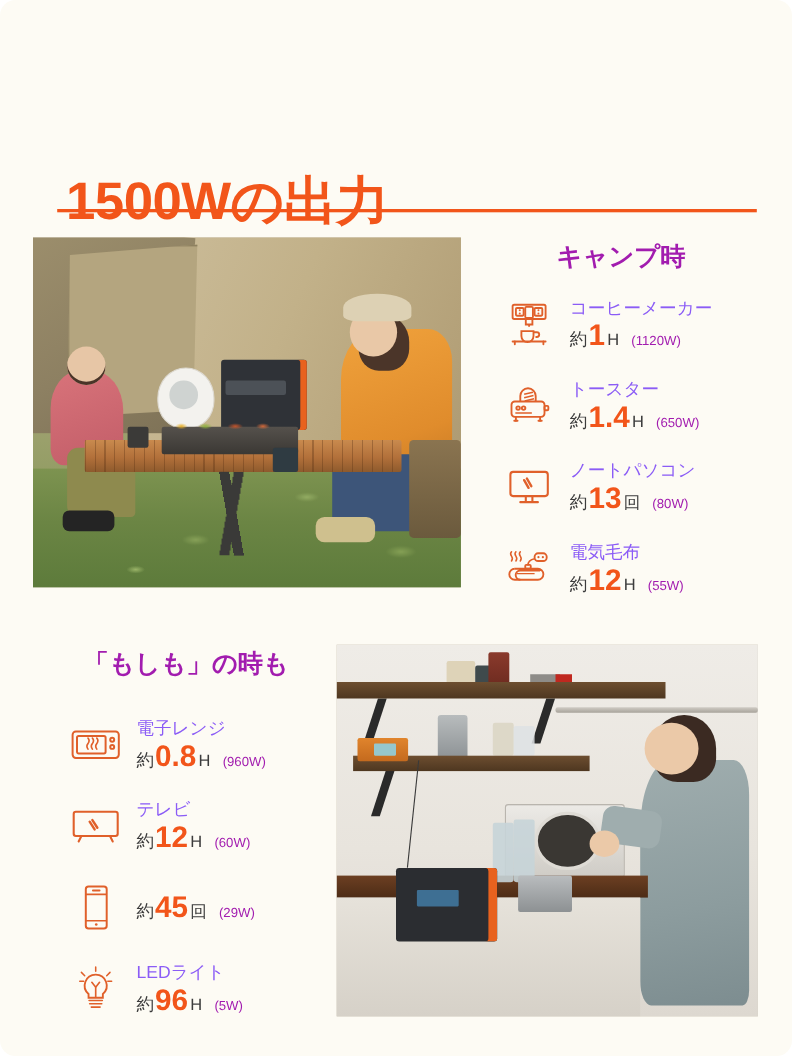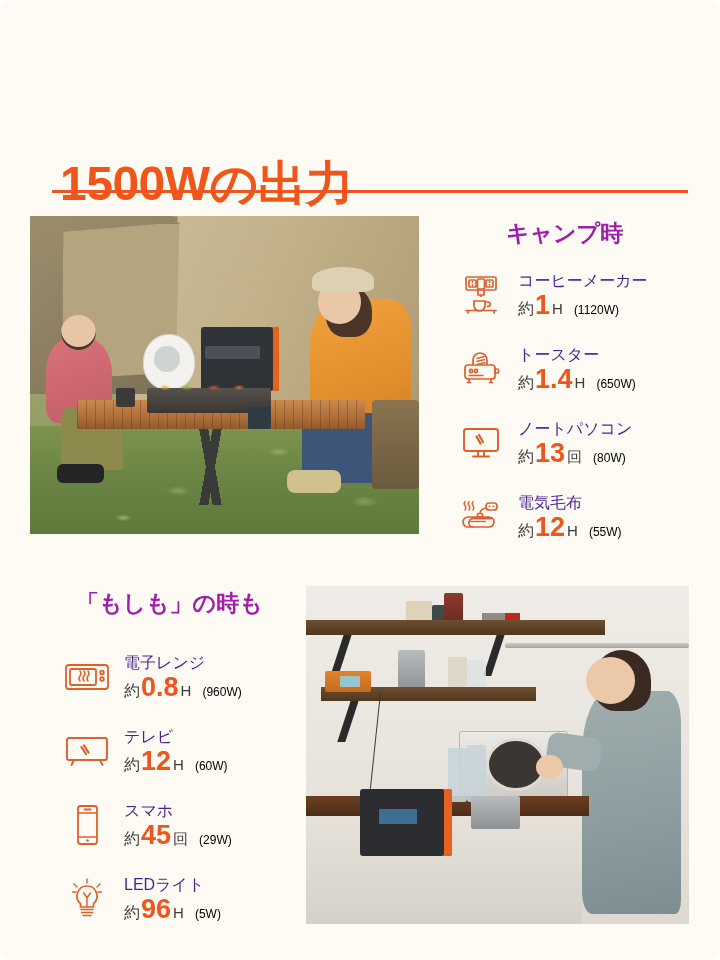--- a/index.html
+++ b/index.html
@@ -243,21 +243,21 @@
     width: 62px;
     min-width: 62px;
     display: flex;
     align-items: center;
     justify-content: center;
   }
   .row-icon svg { display: block; }
   .row-text { flex: 1; padding-left: 6px; }
   .row-name {
     font-size: 16px;
-    color: #4c1d95;
+    color: #8b5cf6;
     line-height: 1.25;
     white-space: nowrap;
   }
   .row-val {
     display: flex;
     align-items: baseline;
     white-space: nowrap;
     margin-top: 1px;
   }
   .v-approx {
@@ -271,21 +271,21 @@
     line-height: 1;
     margin: 0 1px;
   }
   .v-unit {
     font-size: 15px;
     color: #3c3c3c;
     margin-left: 1px;
   }
   .v-watt {
     font-size: 12px;
-    color: #000000;
+    color: #a21caf;
     margin-left: 11px;
   }
 </style>
 </head>
 <body>
 
 <div class="page">
 
   <div class="headline">
     <span class="hl-line">1500Wの出力</span>
@@ -477,21 +477,20 @@
     <div class="row">
       <div class="row-icon">
         <svg width="32" height="44" viewBox="0 0 32 44" fill="none" stroke="#E0602A" stroke-width="1.8">
           <rect x="7" y="3" width="19" height="38" rx="2.5"></rect>
           <path d="M7 10 h19 M7 34 h19" stroke-width="1.5"></path>
           <path d="M13.5 6.5 h6" stroke-width="1.8" stroke-linecap="round"></path>
           <circle cx="16.5" cy="37.5" r="1.2" fill="#E0602A" stroke="none"></circle>
         </svg>
       </div>
       <div class="row-text">
-        <div class="row-name">スマホ</div>
         <div class="row-val">
           <span class="v-approx">約</span>
           <span class="v-num">45</span>
           <span class="v-unit">回</span>
           <span class="v-watt">(29W)</span>
         </div>
       </div>
     </div>
 
     <div class="row">

